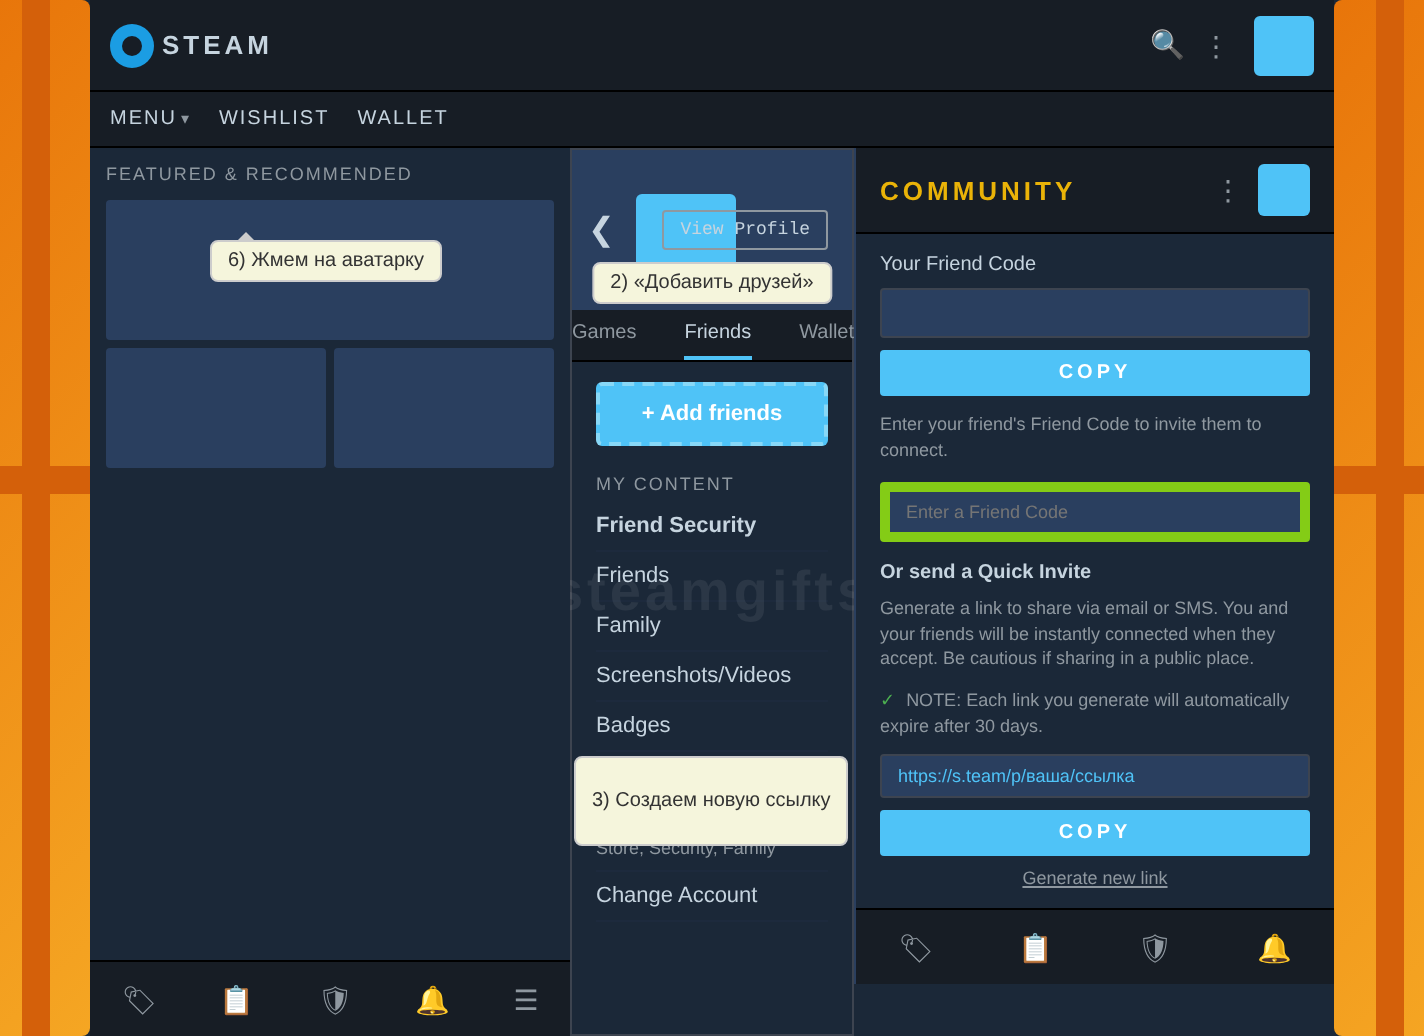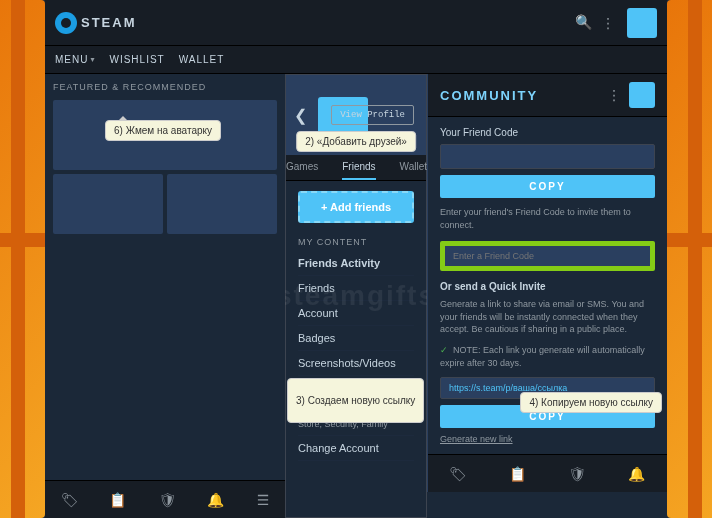--- a/index.html
+++ b/index.html
@@ -383,21 +383,21 @@
 
     .community-header {
       display: flex;
       align-items: center;
       justify-content: space-between;
       padding: 8px 12px;
       background: #171d25;
       border-bottom: 1px solid #000;
     }
     .community-title {
-      color: #7dd3fc;
+      color: #eab308;
       font-size: 13px;
       font-weight: bold;
       letter-spacing: 2px;
     }
     .community-header-right {
       display: flex;
       align-items: center;
       gap: 8px;
     }
     .community-dots {
@@ -514,20 +514,21 @@
       cursor: pointer;
       letter-spacing: 2px;
       margin-bottom: 6px;
     }
 
     .generate-link {
       font-size: 9px;
       color: #8f98a0;
       text-decoration: underline;
       cursor: pointer;
+      text-align: center;
       display: block;
     }
 
     
     .tooltip-3 {
       position: absolute;
       background: #f5f5dc;
       color: #333;
       font-size: 10px;
       padding: 16px 8px;
@@ -665,47 +666,44 @@
           <div class="popup-tab">Games</div>
           <div class="popup-tab active">Friends</div>
           <div class="popup-tab">Wallet</div>
         </div>
 
         <button class="add-friends-btn">+ Add friends</button>
 
         <div class="my-content-label">MY CONTENT</div>
 
         <div class="menu-items">
-          <div class="menu-item bold">Friends Activity</div>
+          <div class="menu-item bold">Friend Security</div>
           <div class="menu-item">Friends</div>
-          <div class="menu-item">Account</div>
+          <div class="menu-item">Family</div>
+          <div class="menu-item">Screenshots/Videos</div>
           <div class="menu-item">Badges</div>
-          <div class="menu-item">Screenshots/Videos</div>
           <div class="menu-item">Inventory</div>
           <div class="menu-item menu-item-with-arrow">
             <div>
               <div>Account Details</div>
               <div class="menu-item-sub">Store, Security, Family</div>
             </div>
             <span>›</span>
           </div>
           <div class="menu-item">Change Account</div>
         </div>
       </div>
     </div>
 
     <div class="right-panel-wrapper" style="position: relative;">
 
       <div class="tooltip-3" style="position: absolute; bottom: 95px; left: -140px; z-index: 30;">
         <span>3) Создаем новую ссылку</span>
       </div>
 
-      <div class="tooltip-4" style="position: absolute; bottom: 105px; right: 5px; z-index: 30;">
-        <span>4) Копируем новую ссылку</span>
-      </div>
 
       <div class="right-panel">
         <div class="community-header">
           <span class="community-title">COMMUNITY</span>
           <div class="community-header-right">
             <span class="community-dots">⋮</span>
             <div class="community-avatar"></div>
           </div>
         </div>
 

